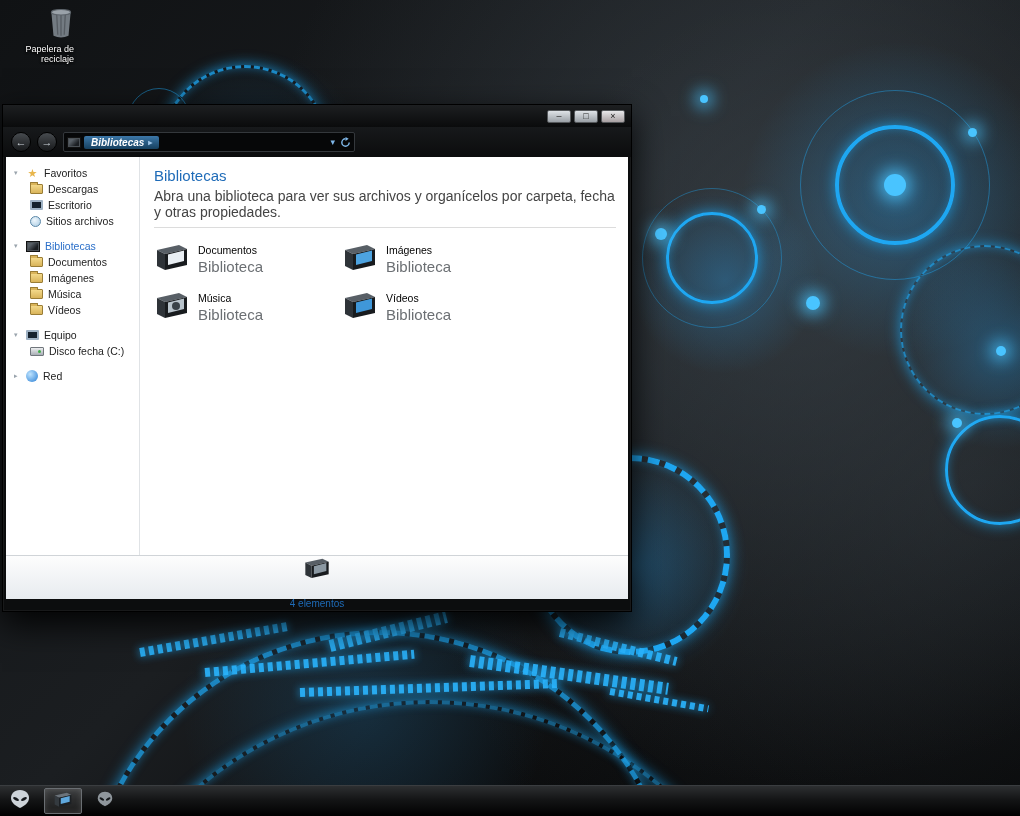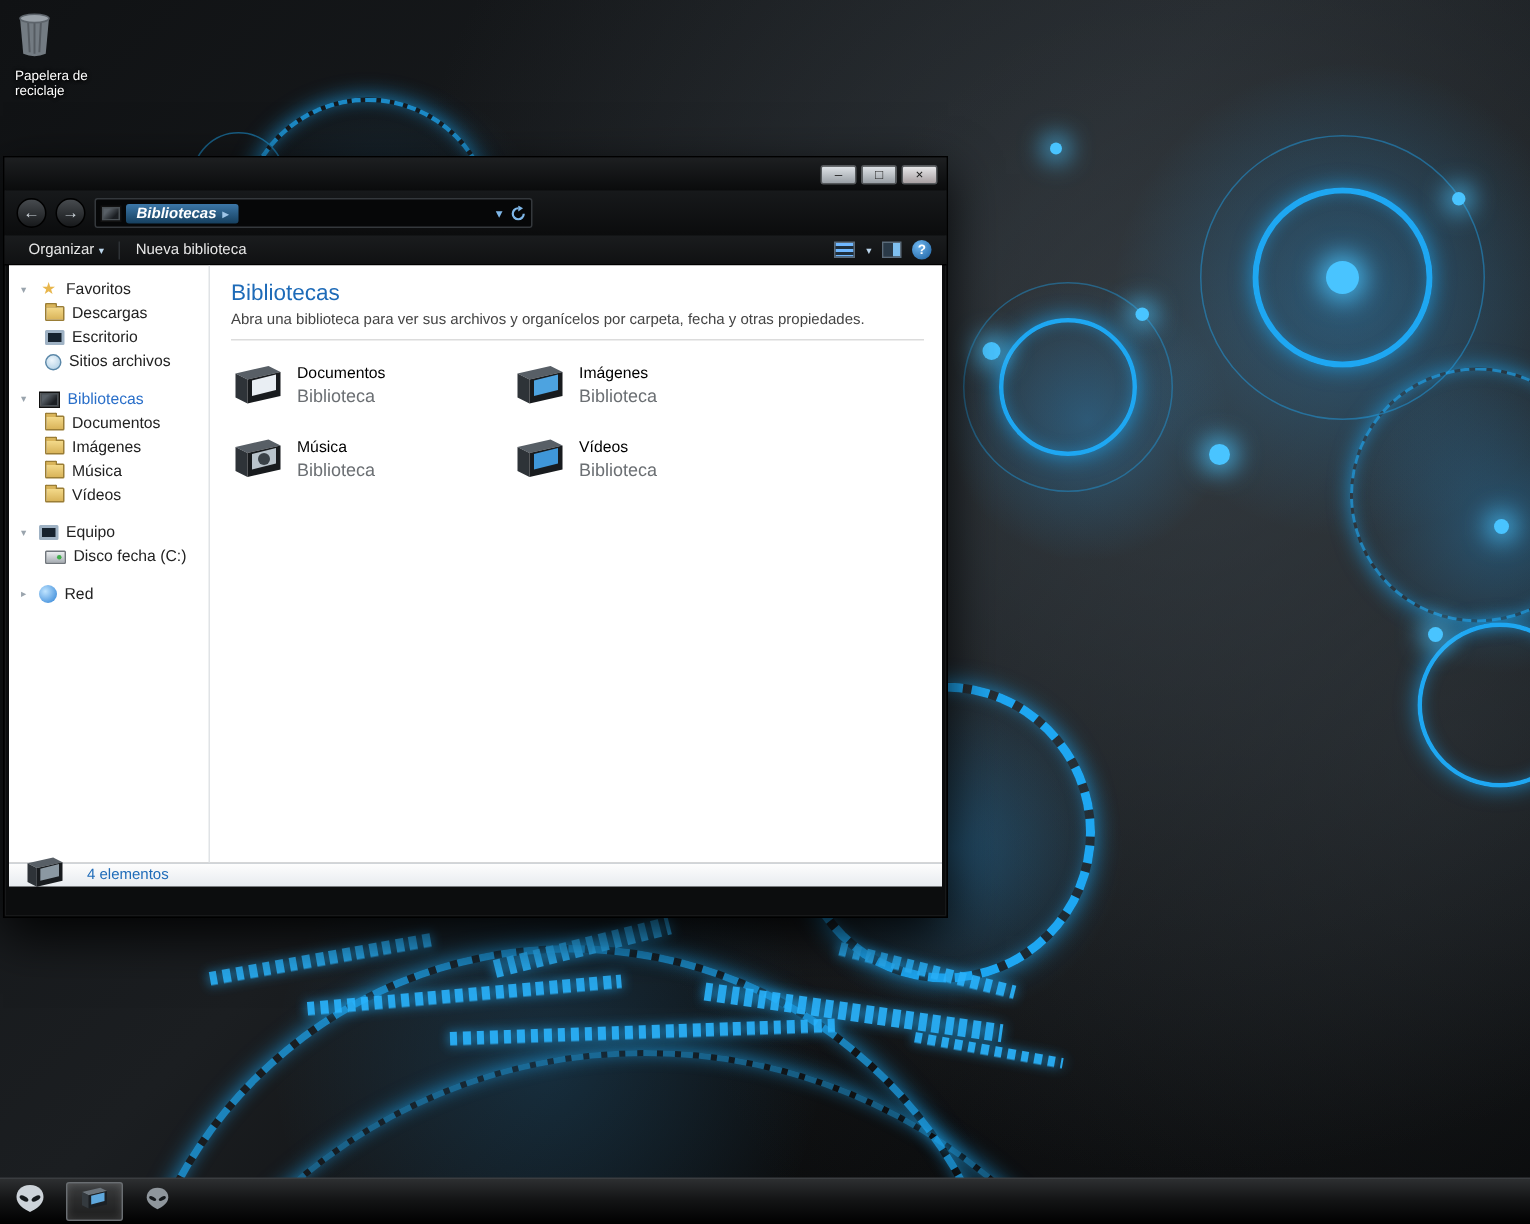--- a/index.html
+++ b/index.html
@@ -20,21 +20,21 @@
           box-shadow:0 0 14px rgba(30,167,242,.75), inset 0 0 10px rgba(30,167,242,.45); }
   .ring.thin { border-width:1px; box-shadow:none; }
   .ring.dashed { border-style:dashed; }
   .dot { position:absolute; border-radius:50%; background:#49c4ff;
          box-shadow:0 0 16px 5px rgba(73,196,255,.8); pointer-events:none; }
   .eq { position:absolute; height:9px; pointer-events:none; opacity:.92;
         background:repeating-linear-gradient(90deg,#2ab5ff 0 5px, transparent 5px 9px);
         filter:drop-shadow(0 0 4px #1ea7f2); transform-origin:left center; }
 
   
-  .desk-icon { position:absolute; left:10px; top:8px; width:64px; text-align:left; }
+  .desk-icon { position:absolute; left:10px; top:8px; width:64px; text-align:right; }
   .desk-icon .lbl { margin-top:2px; font-size:9px; color:#fff; line-height:10px;
                     text-shadow:0 1px 2px #000, 0 0 3px #000; }
 
   
   .window { position:absolute; left:2px; top:104px; width:630px; height:508px;
             background:#0c0d0e; border:1px solid #000;
             box-shadow:0 12px 32px rgba(0,0,0,.9), 0 0 0 1px rgba(255,255,255,.05) inset; }
   .titlebar { height:22px; display:flex; align-items:center; justify-content:flex-end;
               background:linear-gradient(#1d1f21,#0a0b0c); padding:0 6px; gap:3px; }
   .capbtn { width:24px; height:13px; border-radius:2px; border:1px solid #55585b;
@@ -103,29 +103,29 @@
                border:1px solid #70767c; border-radius:1px; position:relative; flex:0 0 14px; }
   .ico-drive::after { content:""; position:absolute; right:2px; bottom:2px; width:3px; height:3px;
                       background:#3fae49; border-radius:50%; }
   .ico-net { width:12px; height:12px; border-radius:50%;
              background:radial-gradient(circle at 35% 35%, #bfe4ff, #2a7fd4); flex:0 0 12px; }
   .ico-lib-mini { width:14px; height:11px; background:linear-gradient(135deg,#585f66 30%, #1b1e22 70%);
                   border:1px solid #111; box-shadow:inset 0 0 0 1px #4a5055; flex:0 0 14px; }
 
   .main { flex:1; padding:10px 12px 0 14px; background:#fff; position:relative; }
   .page-title { font-size:15px; color:#1e6bb8; font-weight:normal; }
-  .page-sub { font-size:10px; color:#444; margin-top:4px; }
+  .page-sub { font-size:14px; color:#444; margin-top:4px; }
   .hdr-line { border-top:1px solid #dcdcdc; margin-top:7px; }
   .lib-grid { margin-top:14px; display:grid; grid-template-columns:182px 182px; row-gap:14px; column-gap:6px; }
   .lib-item { display:flex; align-items:flex-start; gap:8px; }
   .lib-item .nm { font-size:10.5px; color:#000; margin-top:2px; }
-  .lib-item .tp { font-size:12px; color:#6b6f73; margin-top:2px; }
-
-  .statusbar { margin:0 3px; height:16px; display:flex; align-items:center; gap:14px;
-               background:linear-gradient(#fdfdfd,#e7ebef); border-top:1px solid #d0d4d8; padding:0 10px; }
+  .lib-item .tp { font-size:15px; color:#6b6f73; margin-top:2px; }
+
+  .statusbar { margin:0 3px; height:44px; display:flex; align-items:center; gap:14px;
+               background:linear-gradient(#fdfdfd,#e7ebef); border-top:1px solid #d0d4d8; padding:0 10px;flex-direction:column; }
   .status-count { font-size:10px; color:#1e6bb8; }
 
   
   .taskbar { position:absolute; left:0; right:0; bottom:0; height:31px;
              background:linear-gradient(180deg,#2d2f31 0%, #141516 45%, #000 100%);
              border-top:1px solid #3a3d40; display:flex; align-items:center; z-index:50; }
   .startbtn { width:40px; height:31px; display:flex; align-items:center; justify-content:center; }
   .task-app { width:38px; height:26px; margin-left:4px; display:flex; align-items:center;
               justify-content:center; border-radius:2px; }
   .task-app.active { background:rgba(255,255,255,.10); border:1px solid #6a6e72;
@@ -209,36 +209,20 @@
         <span>
           <svg class="refresh-svg" width="11" height="11" viewBox="0 0 12 12">
             <path d="M10 6 A4 4 0 1 1 6 2" fill="none" stroke="#7fb7e8" stroke-width="1.6"></path>
             <polygon points="6,0 9.5,2 6,4.4" fill="#7fb7e8"></polygon>
           </svg>
         </span>
       </div>
     </div>
   </div>
 
-  <div class="cmdbar">
-    <div class="cmd">
-      <span>Organizar</span>
-      <span class="dd">▾</span>
-    </div>
-    <div class="cmd-sep"></div>
-    <div class="cmd">
-      <span>Nueva biblioteca</span>
-    </div>
-    <div class="cmdbar-right">
-      <span class="views-ico"></span>
-      <span class="dd" style="font-size:7px;color:#bcd6ec;">▾</span>
-      <span class="preview-ico"></span>
-      <span class="help-ico">?</span>
-    </div>
-  </div>
 
   <div class="win-body">
     <div class="sidebar">
 
       <div class="nav-sec">
         <span class="expander">▾</span>
         <span class="star">★</span>
         <span>Favoritos</span>
       </div>
       <div class="nav-item">

